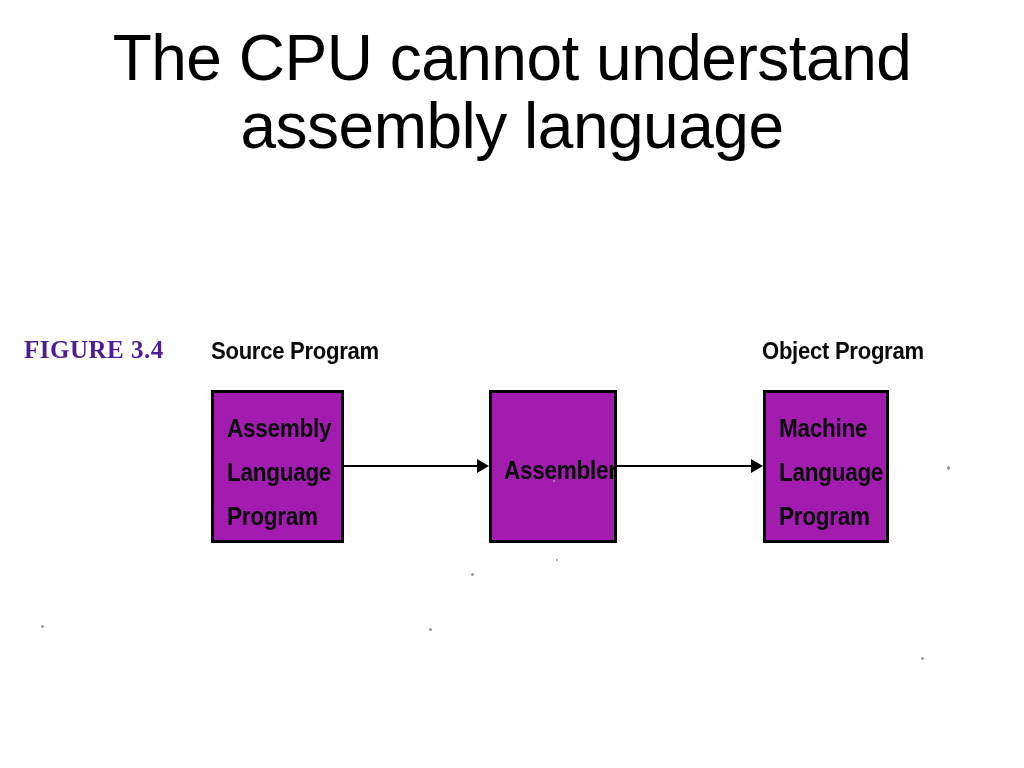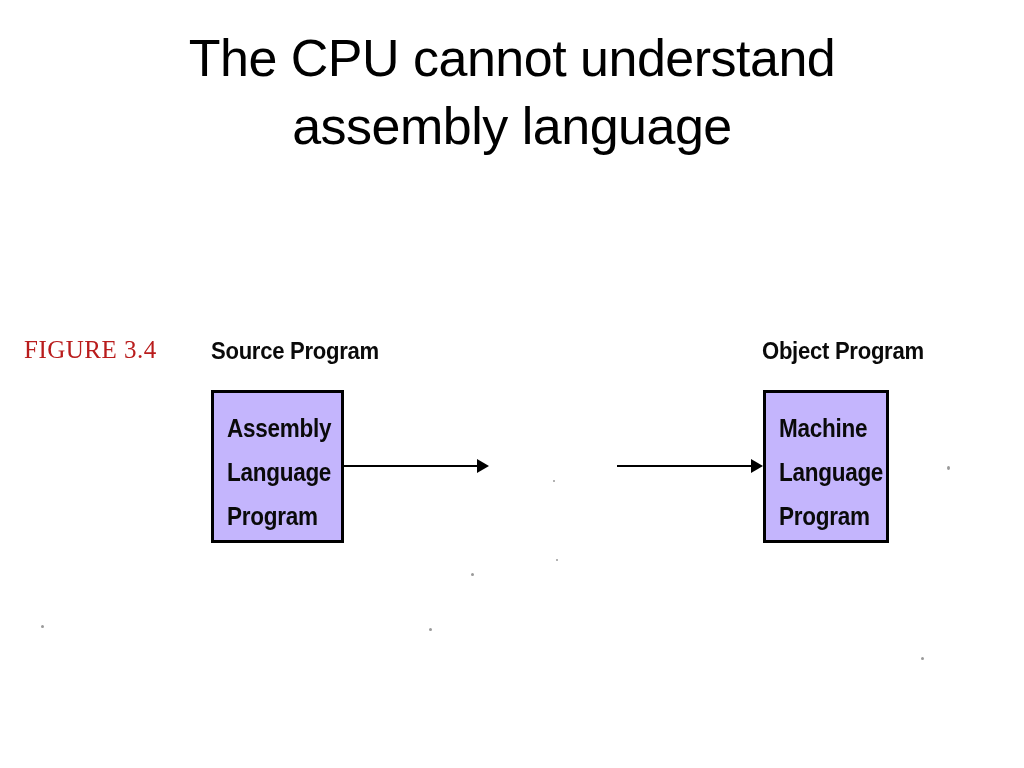--- a/index.html
+++ b/index.html
@@ -18,65 +18,65 @@
 
   
   #slide-title {
     position: absolute;
     left: 0;
     top: 24px;
     width: 1024px;
     text-align: center;
     font-family: "Liberation Sans", sans-serif;
     font-weight: 400;
-    font-size: 52px;
+    font-size: 64px;
     line-height: 68px;
     letter-spacing: -0.5px;
     color: #000000;
     white-space: pre-line;
   }
 
   
   #figure-region {
     position: absolute;
     left: 0;
     top: 0;
     width: 1024px;
     height: 768px;
   }
 
   .fig-label {
     position: absolute;
     font-family: "Liberation Serif", serif;
-    font-weight: 400;
+    font-weight: 700;
     font-size: 25px;
     line-height: 28px;
     letter-spacing: 0.5px;
-    color: #b91c1c;
+    color: #4c1d95;
     white-space: nowrap;
   }
 
   .box-caption {
     position: absolute;
     font-family: "Liberation Sans", sans-serif;
     font-weight: 700;
     font-size: 24px;
     line-height: 27px;
     letter-spacing: -0.3px;
     color: #0a0a0a;
     white-space: nowrap;
     transform: scaleX(0.92);
     transform-origin: left top;
   }
 
   .diagram-box {
     position: absolute;
     box-sizing: border-box;
     border: 3px solid #000000;
-    background: #c4b5fd;
+    background: #a21caf;
   }
 
   .box-text {
     position: absolute;
     font-family: "Liberation Sans", sans-serif;
     font-weight: 700;
     font-size: 25px;
     line-height: 44px;
     letter-spacing: -0.3px;
     color: #0a0a0a;
@@ -136,20 +136,23 @@
     <div class="box-text" style="left:13px; top:13px;">Assembly
 Language
 Program</div>
   </div>
 
   <div class="arrow" style="left:344px; top:456px; width:145px;">
     <div class="arrow-line" style="width:135px;"></div>
     <div class="arrow-head" style="left:133px;"></div>
   </div>
 
+  <div class="diagram-box" style="left:489px; top:390px; width:128px; height:153px;">
+    <div class="box-text centered" style="left:12px; top:55px;">Assembler</div>
+  </div>
 
   <div class="arrow" style="left:617px; top:456px; width:146px;">
     <div class="arrow-line" style="width:136px;"></div>
     <div class="arrow-head" style="left:134px;"></div>
   </div>
 
   <div class="diagram-box" style="left:763px; top:390px; width:126px; height:153px;padding-left:12px;">
     <div class="box-text" style="left:13px; top:13px;">Machine
 Language
 Program</div>

